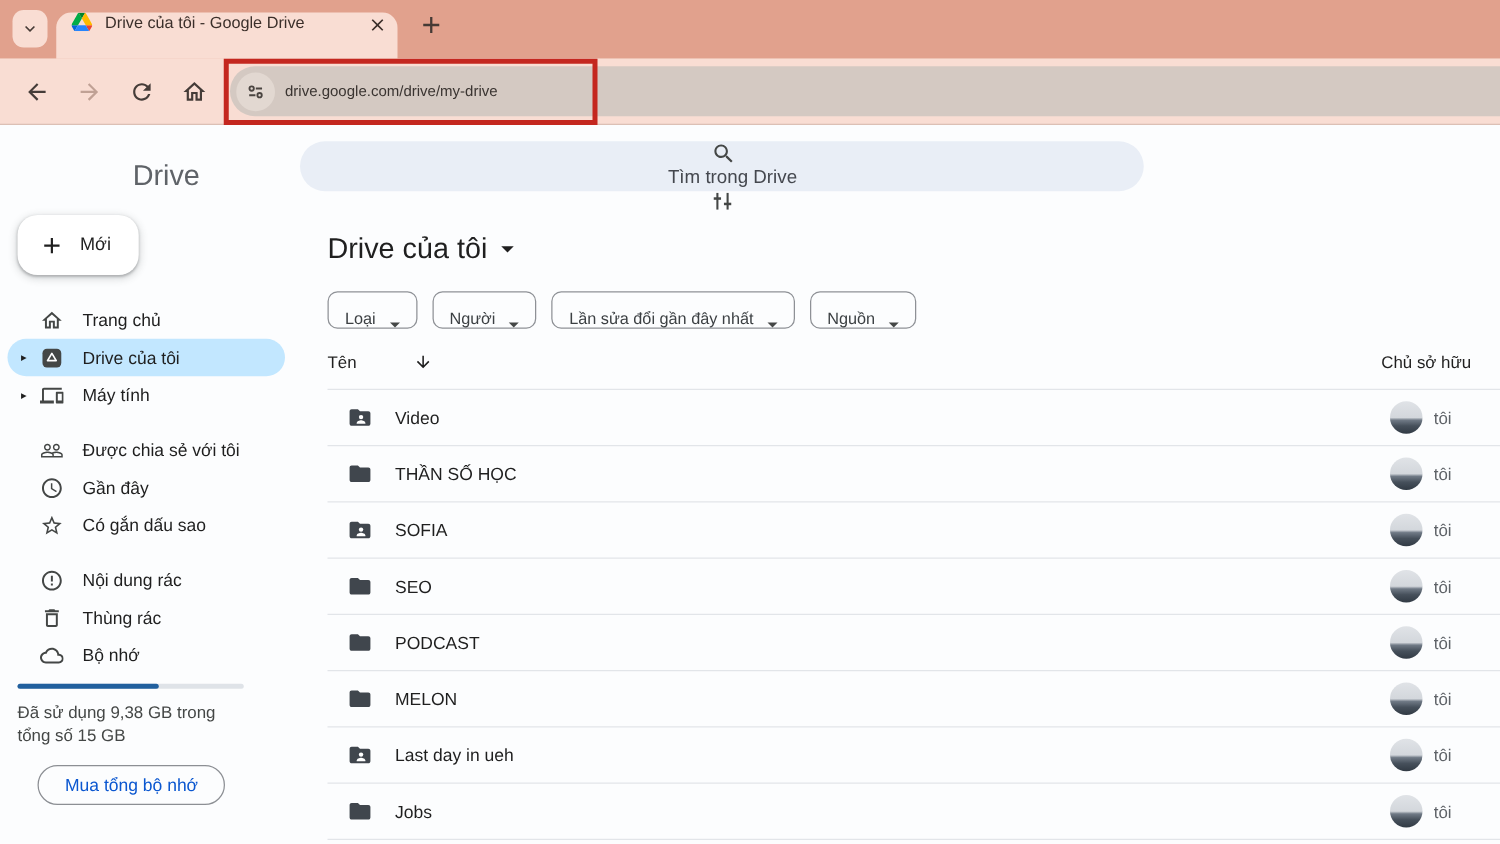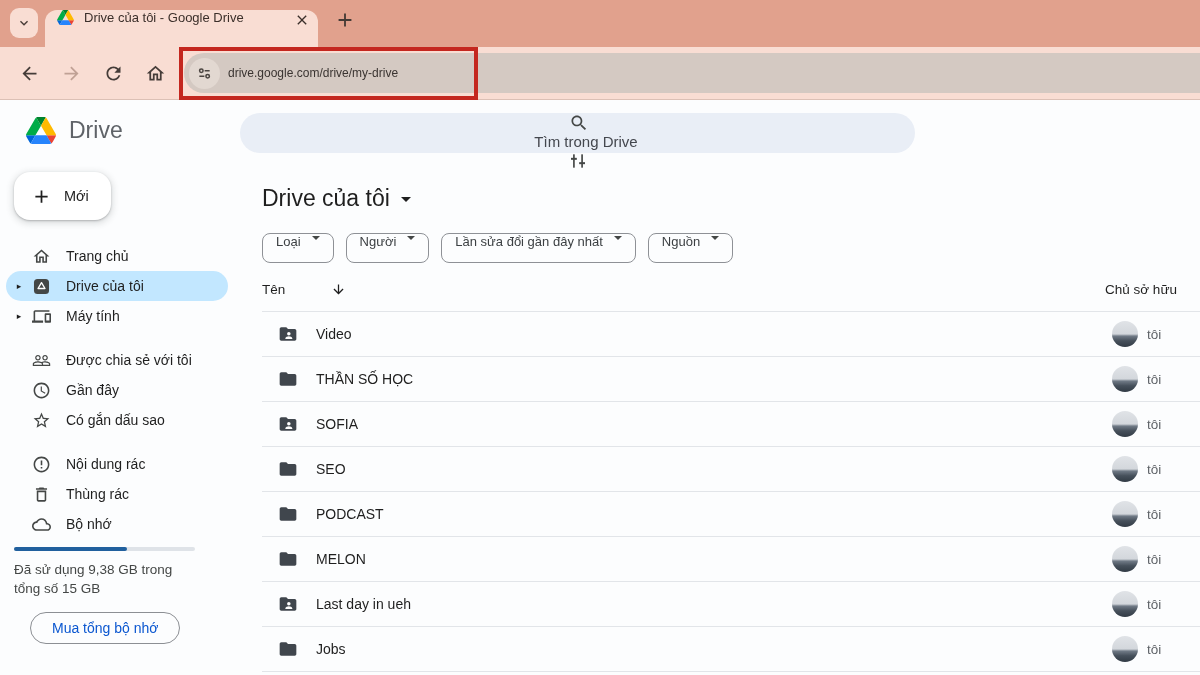--- a/index.html
+++ b/index.html
@@ -32,21 +32,21 @@
   .omni-chip svg{width:19px;height:19px;}
   .url{margin-left:8px;font-size:12px;color:#3a3431;}
   .red-highlight{position:absolute;left:179px;top:47px;width:291px;height:45px;
     border:4px solid #c4271f;z-index:6;pointer-events:none;}
 
   
   .app{display:flex;height:575px;background:#fcfdfe;}
 
   
   .sidebar{width:240px;flex:none;box-sizing:border-box;padding-top:14px;}
-  .brand{display:flex;align-items:center;gap:13px;height:32px;padding-left:26px;}
+  .brand{display:flex;align-items:center;gap:13px;height:32px;padding-left:26px;flex-direction:column;}
   .brand svg{width:30px;height:27px;}
   .brand-name{font-size:23px;color:#5f6368;}
   .new-btn{margin:26px 0 0 14px;width:97px;height:48px;border:none;border-radius:16px;background:#fff;
     box-shadow:0 1px 2px rgba(60,64,67,.3),0 2px 6px 2px rgba(60,64,67,.15);
     display:flex;align-items:center;gap:12px;padding:0 0 0 17px;font-size:14.5px;font-weight:500;
     color:#1f1f1f;cursor:pointer;font-family:inherit;}
   .new-btn svg{width:21px;height:21px;color:#1f1f1f;}
   .nav-group{margin-top:14px;}
   .nav-group.first{margin-top:21px;}
   .nav-item{height:30px;margin:0 12px 0 6px;border-radius:15px;display:flex;align-items:center;cursor:pointer;}
@@ -68,21 +68,21 @@
   .searchbar .s-icon{width:20px;height:20px;color:#444746;flex:none;}
   .search-ph{flex:1;margin-left:14px;font-size:15px;color:#44474e;}
   .adv-btn{width:22px;height:22px;border:none;background:none;color:#444746;padding:0;cursor:pointer;flex:none;}
   .adv-btn svg{width:20px;height:20px;}
   .page-head{margin:30px 0 0 22px;height:30px;display:flex;align-items:center;gap:11px;cursor:pointer;width:max-content;}
   .page-title{margin:0;font-size:23px;font-weight:400;color:#1f1f1f;}
   .caret{width:0;height:0;border-left:5px solid transparent;border-right:5px solid transparent;
     border-top:5px solid #1f1f1f;margin-top:3px;}
   .chips{margin:20px 0 0 22px;display:flex;gap:12px;}
   .chip{height:30px;border:1px solid #8e9196;border-radius:8px;background:#fcfdfe;display:flex;
-    align-items:flex-start;gap:11px;padding:0 13px;font-size:13px;font-weight:500;color:#3c4043;
+    align-items:flex-end;gap:11px;padding:0 13px;font-size:13px;font-weight:500;color:#3c4043;
     cursor:pointer;font-family:inherit;}
   .chip .caret{border-left-width:4.5px;border-right-width:4.5px;border-top-width:4.5px;border-top-color:#444746;margin-top:2px;}
   .table{margin:19px 0 0 22px;}
   .table-head{height:29px;display:flex;border-bottom:1px solid #e2e5e9;gap:28px;}
   .th-name{font-size:13.5px;font-weight:500;color:#1f1f1f;}
   .sort-arrow{width:15px;height:15px;color:#1f1f1f;margin-left:18px;cursor:pointer;}
   .th-owner{margin-left:auto;width:95px;font-size:13.5px;font-weight:500;color:#1f1f1f;}
   .row{height:44px;display:flex;align-items:center;border-bottom:1px solid #e2e5e9;
     padding-left:16px;cursor:pointer;}
   .ficon{width:20px;height:20px;color:#40464d;flex:none;margin-right:18px;}

